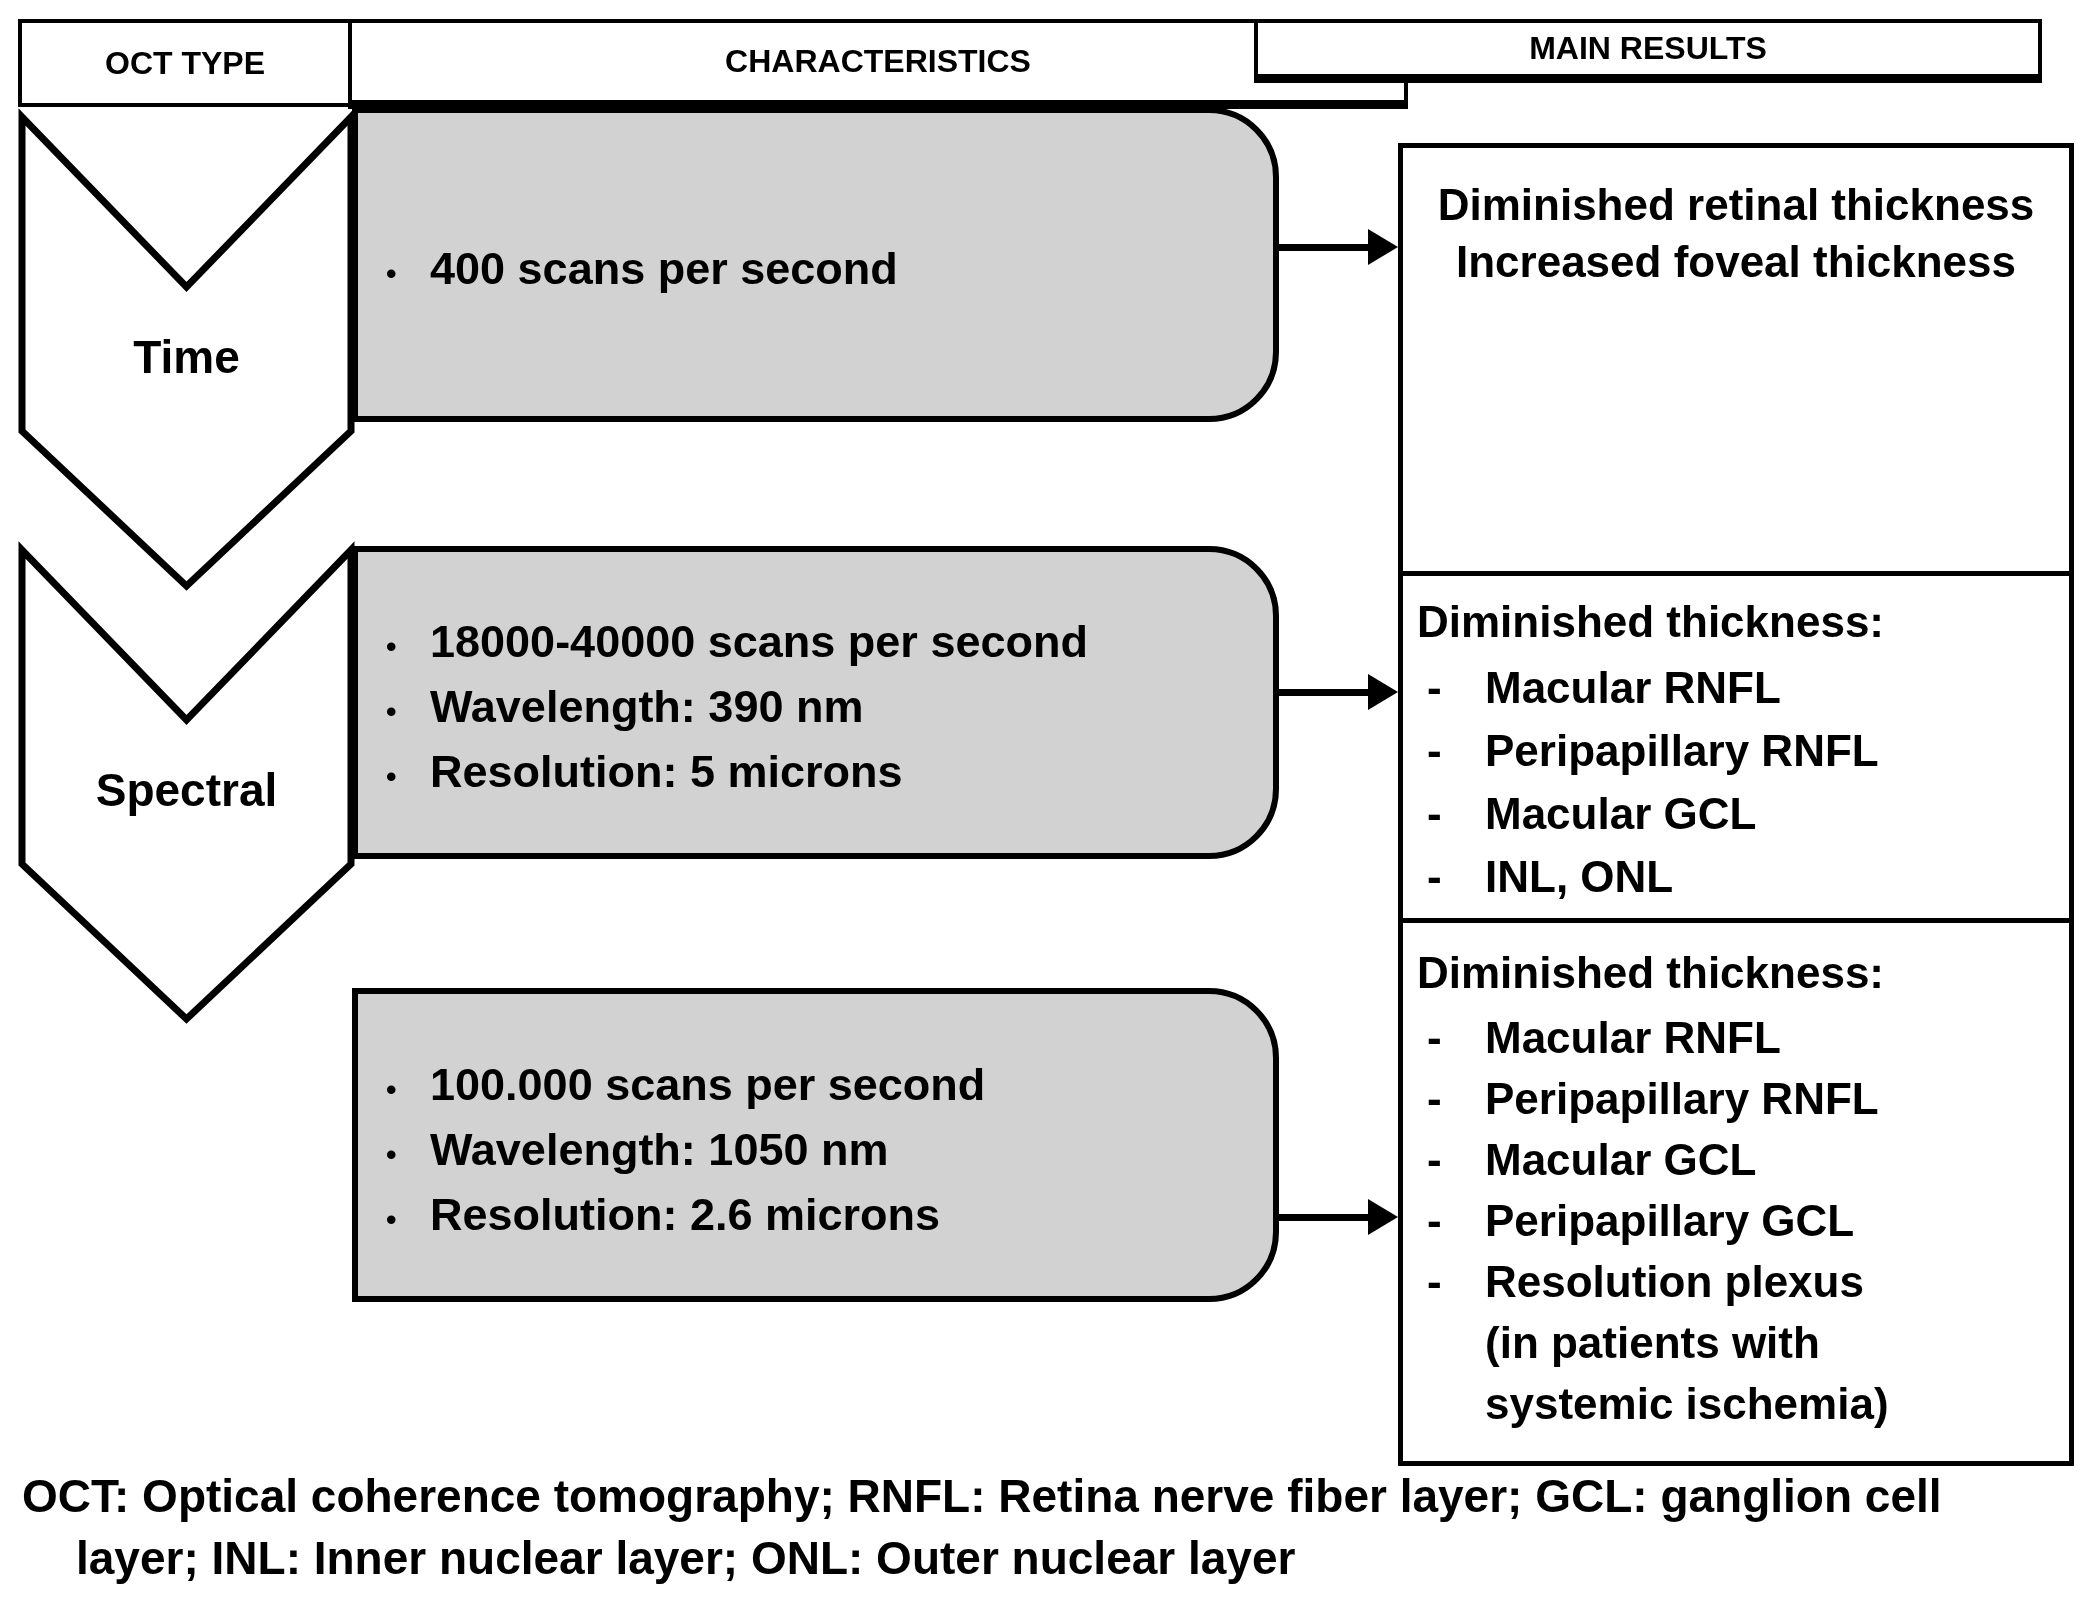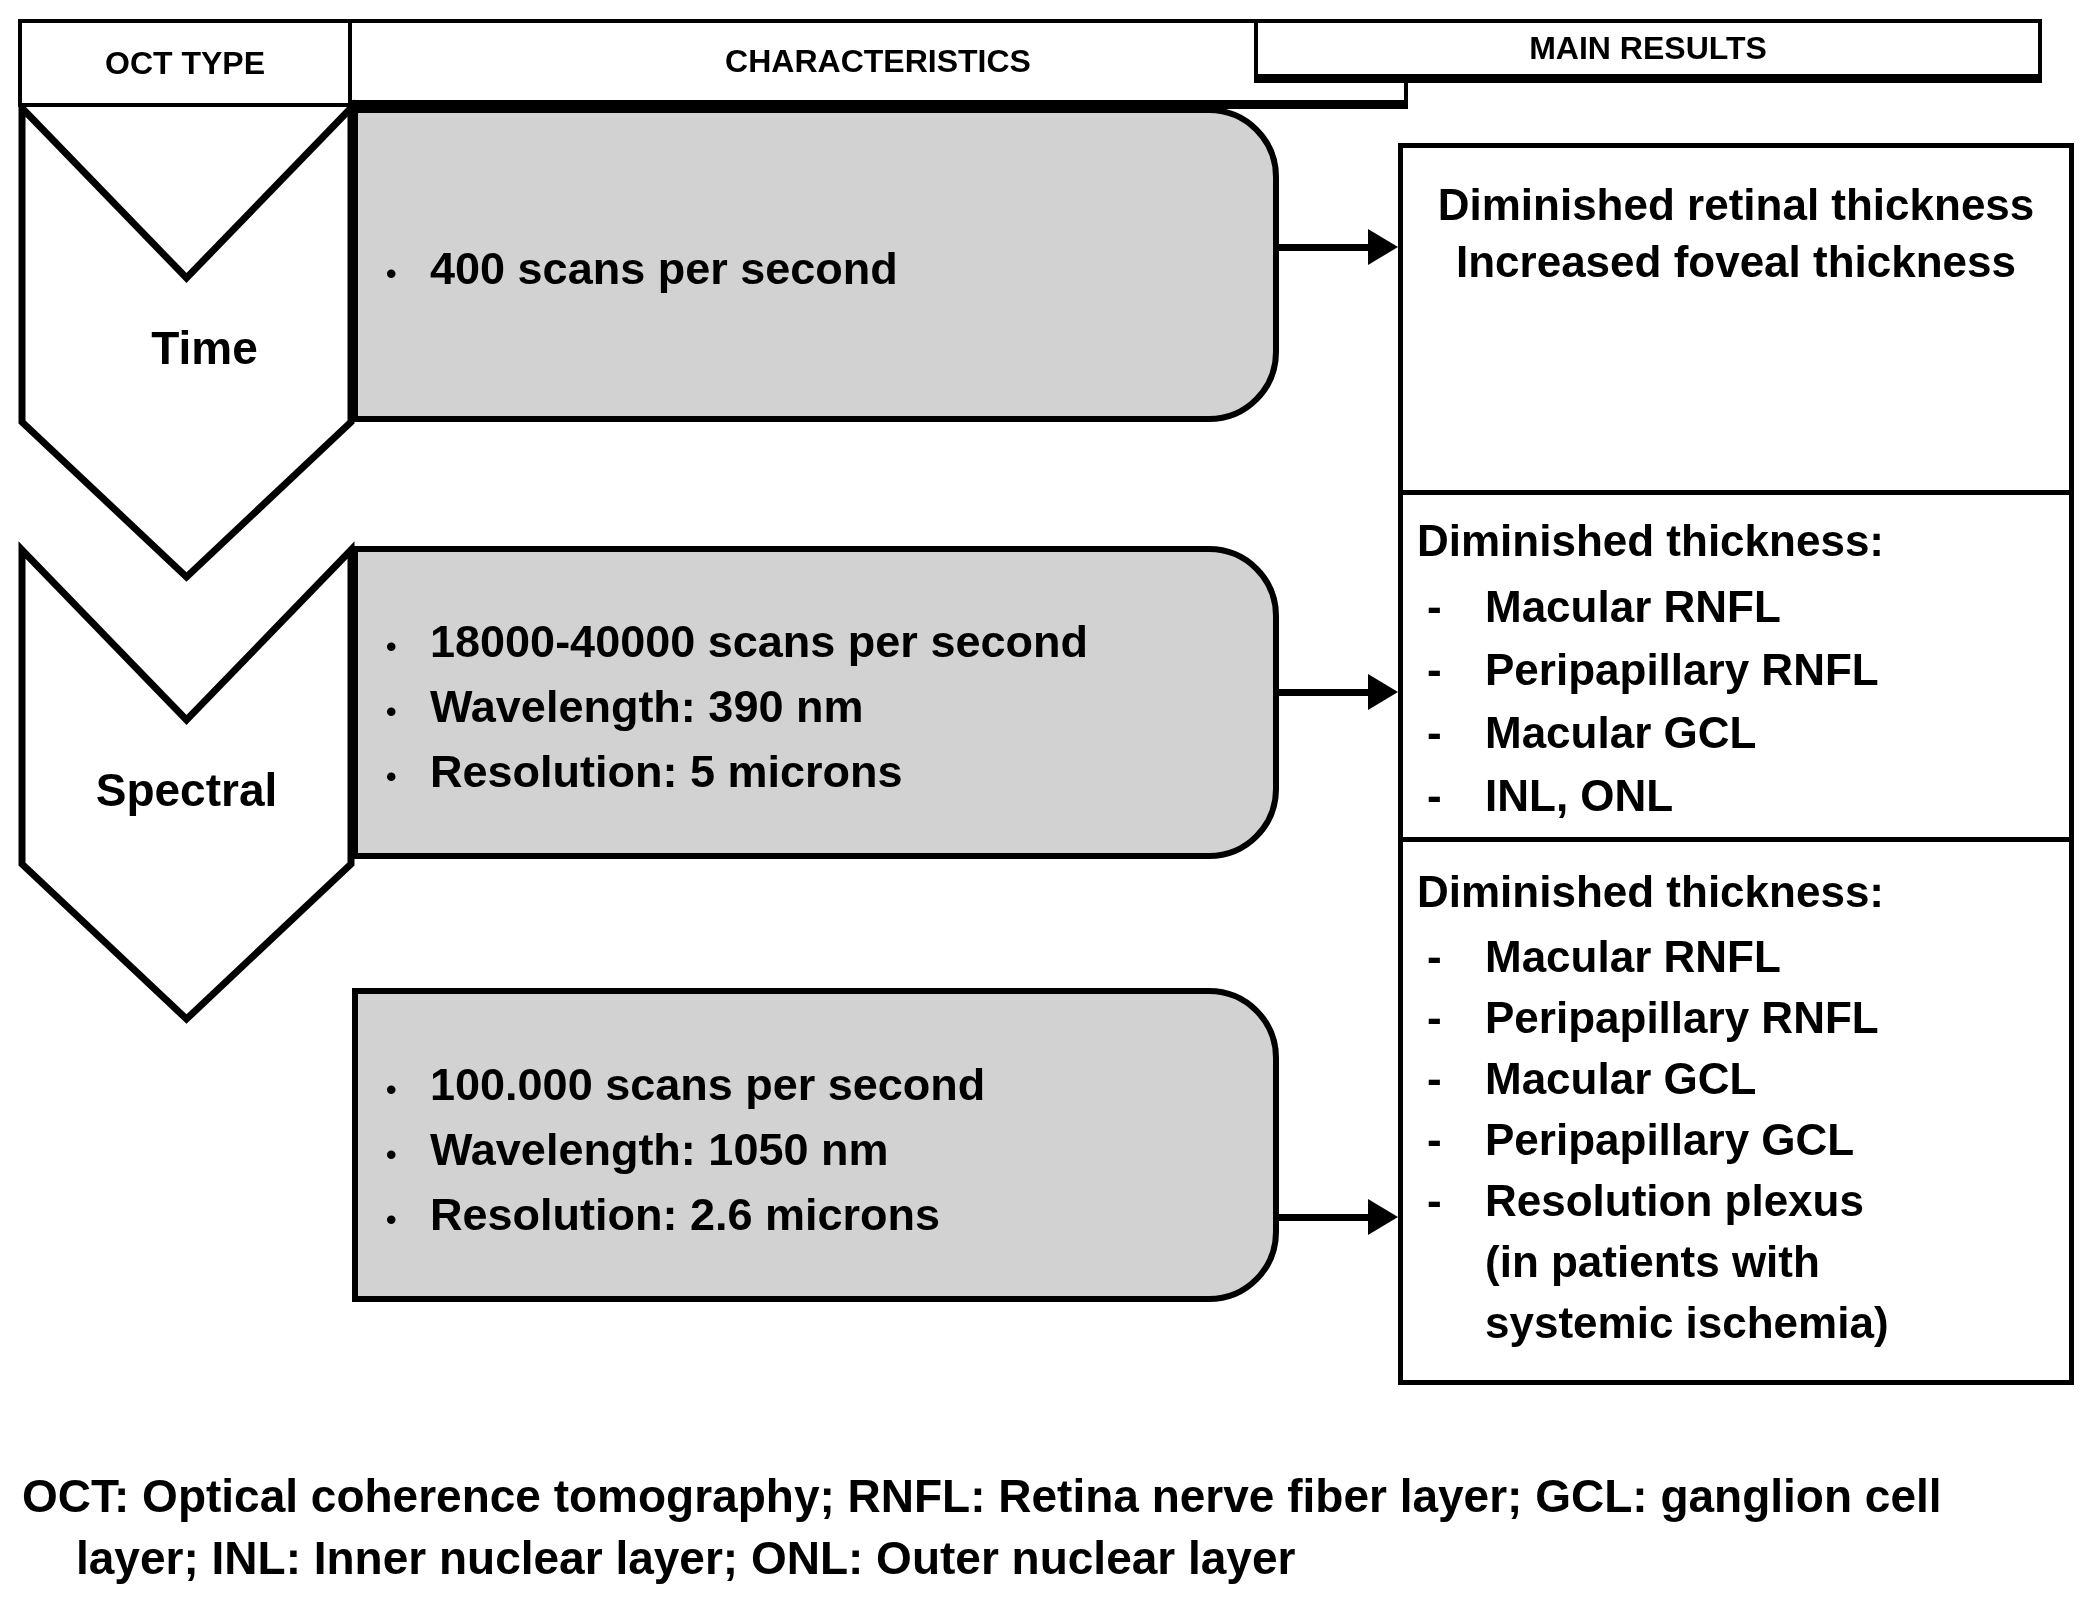--- a/index.html
+++ b/index.html
@@ -18,21 +18,21 @@
   .hbox-char{left:348px;top:19px;width:1060px;height:90px;}
   .hbox-main{left:1254px;top:19px;width:788px;height:64px;}
 
   
   .chev{position:absolute;left:18px;width:337px;height:477px;}
   .chev svg{position:absolute;left:0;top:0;overflow:visible;}
   .chev .lbl{
     position:absolute;left:0;right:0;top:218px;text-align:center;
     font-size:46px;line-height:52px;
   }
-  .chev-time{top:104px;padding-left:36px;}
+  .chev-time{top:113px;}
   .chev-spectral{top:546px;}
   .chev-swept{top:985px;}
 
   
   .gbox{
     position:absolute;left:352px;width:927px;box-sizing:border-box;
     background:#d2d2d2;border:6px solid #000;border-radius:0 70px 70px 0;
     display:flex;flex-direction:column;justify-content:center;
     padding:14px 20px 0 28px;font-size:45px;
   }
@@ -53,21 +53,21 @@
   .arrow-2{left:1276px;top:674px;}
   .arrow-3{left:1276px;top:1199px;}
 
   
   .rcol{position:absolute;left:1398px;top:143px;width:676px;}
   .rbox{
     box-sizing:border-box;background:#fff;border:5px solid #000;
     font-size:44px;
   }
   .rbox + .rbox{margin-top:-5px;}
-  .rbox-1{height:352px;text-align:center;padding:28px 4px 0 4px;line-height:57px;}
+  .rbox-1{height:433px;text-align:center;padding:28px 4px 0 4px;line-height:57px;}
   .rbox-2{height:352px;padding:20px 8px 0 14px;}
   .rbox-3{height:548px;padding:24px 8px 0 14px;}
   .rtitle{line-height:52px;margin-bottom:8px;}
   .ritem{display:flex;align-items:baseline;}
   .rbox-2 .ritem{line-height:63px;}
   .rbox-3 .ritem{line-height:61px;}
   .ritem .dash{width:58px;padding-left:10px;flex:none;}
   .rnote{padding-left:68px;line-height:61px;}
 
   

